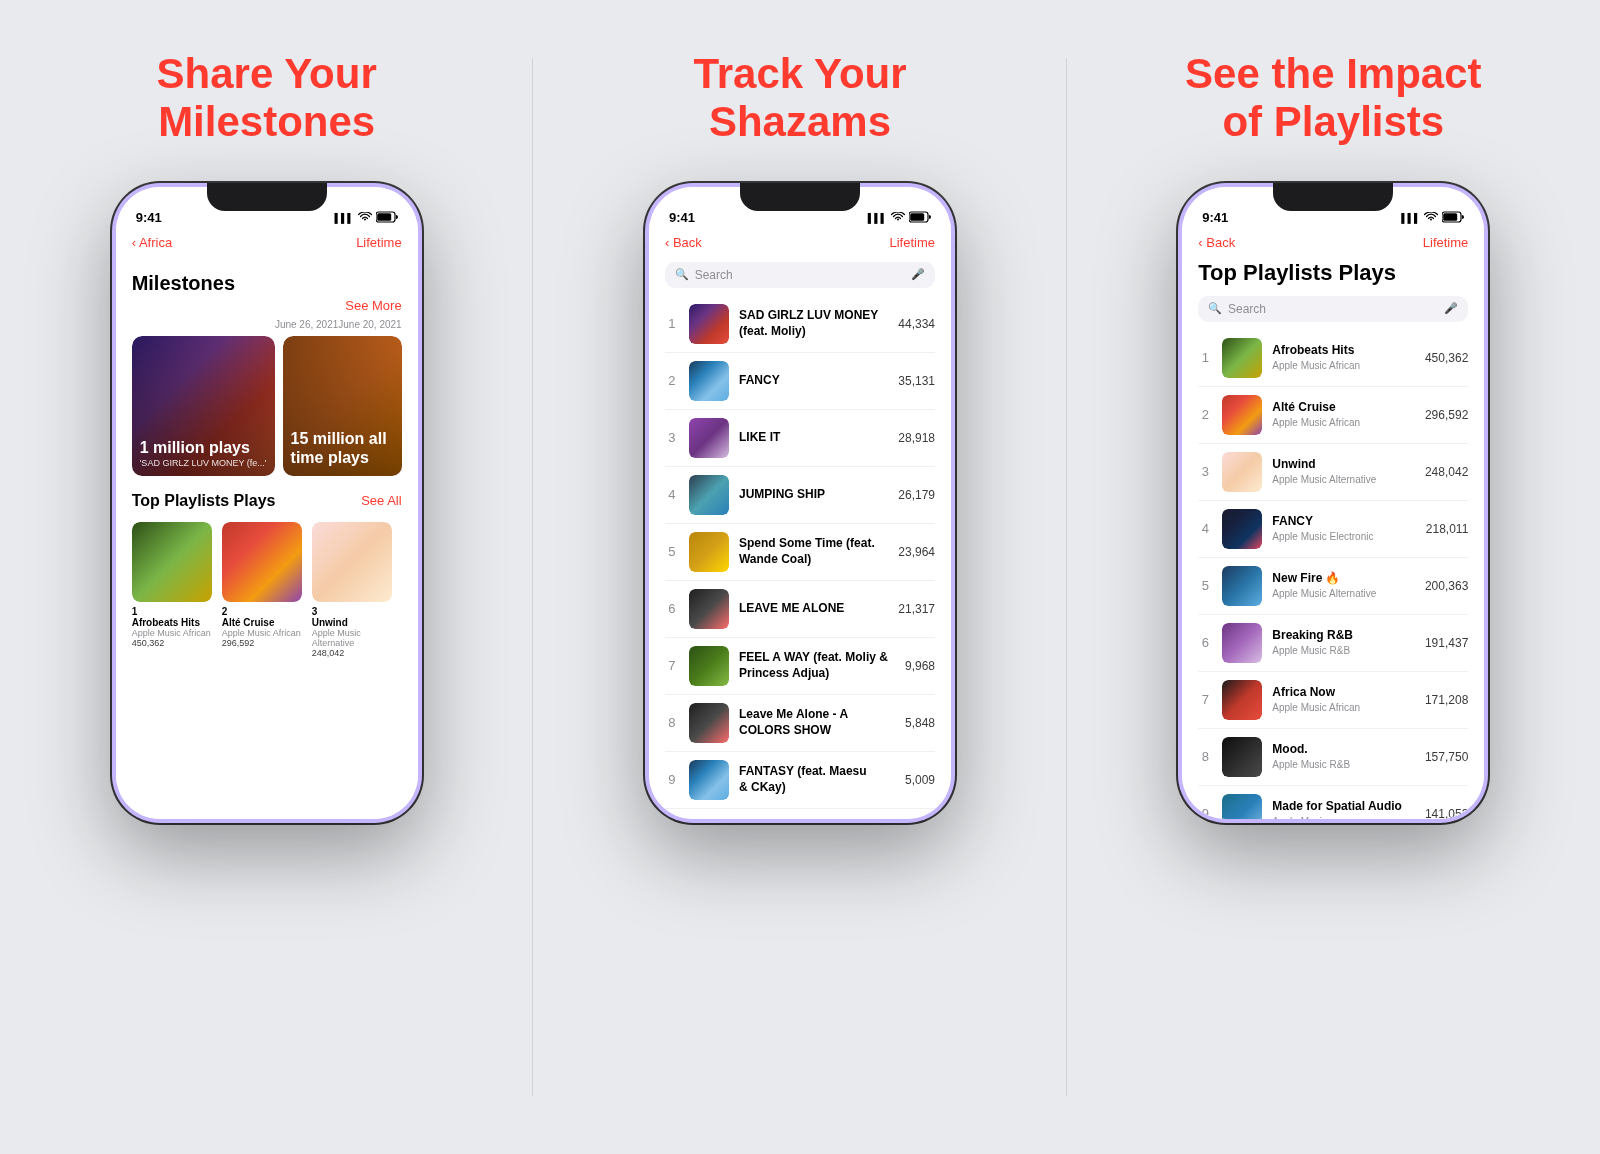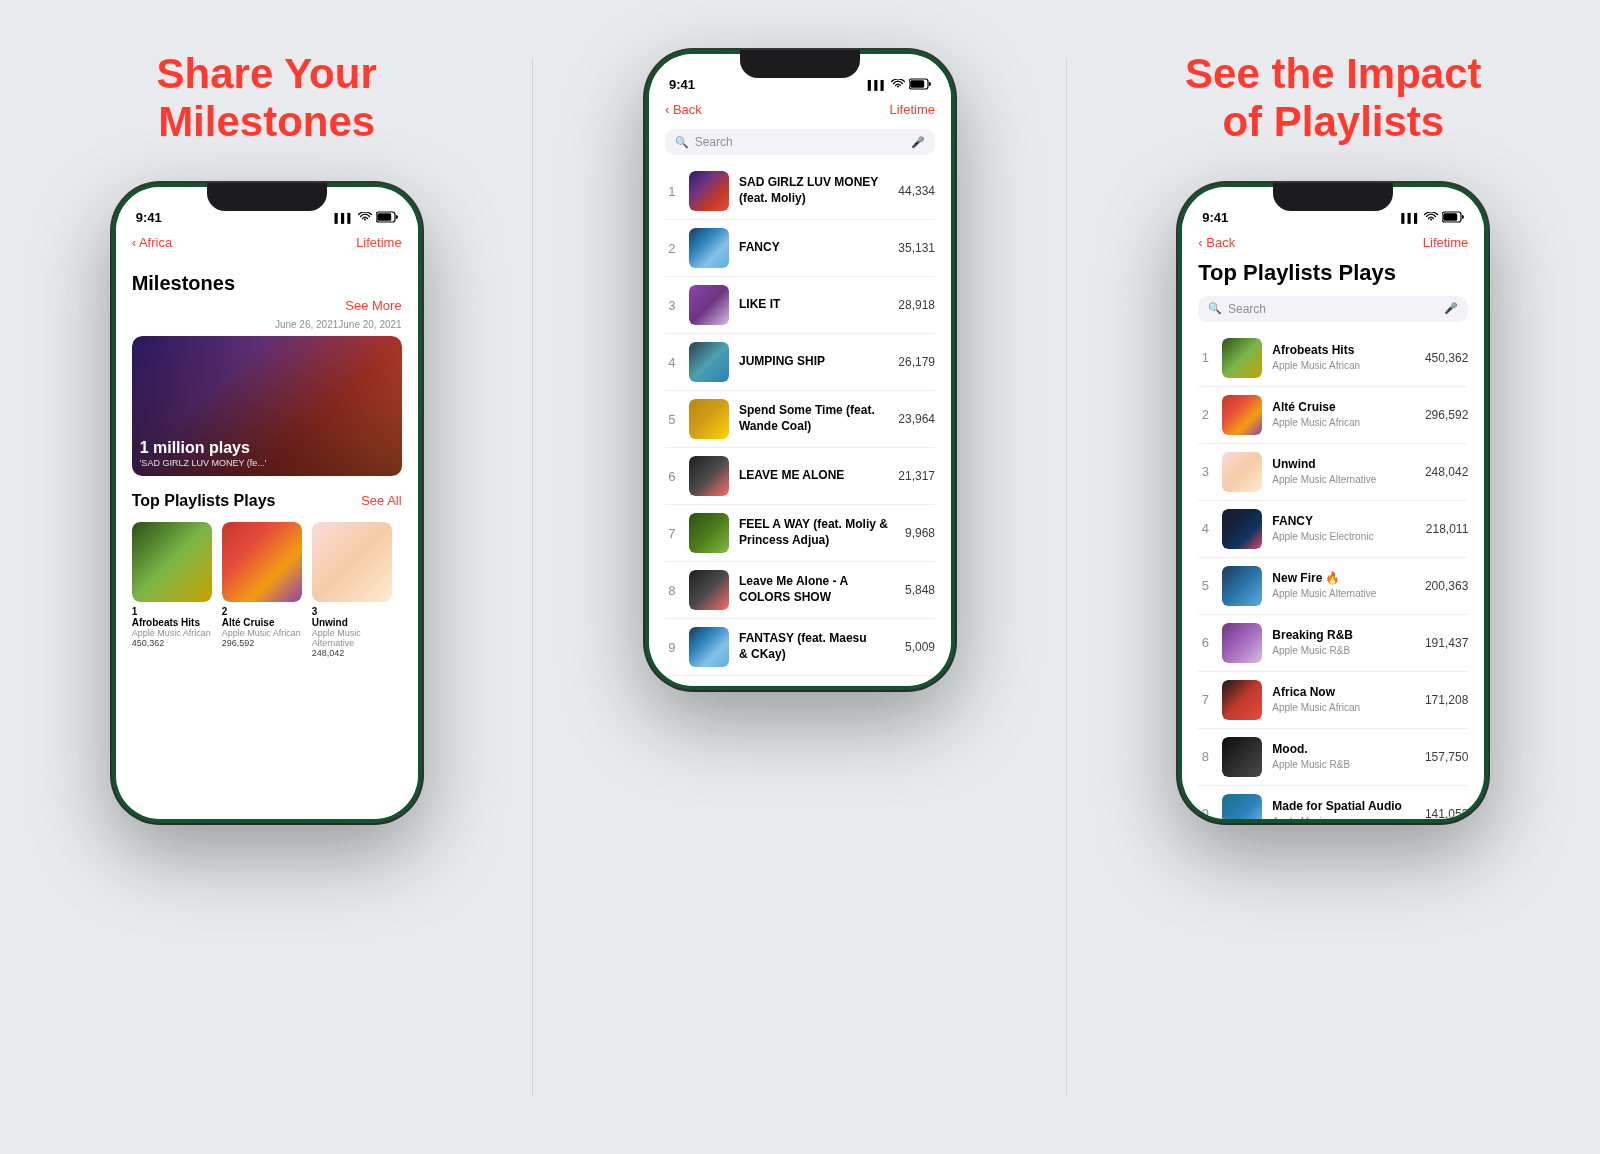--- a/index.html
+++ b/index.html
@@ -35,21 +35,21 @@
       color: #ff3b30;
       text-align: center;
       line-height: 1.15;
       margin-bottom: 36px;
     }
 
     
     .iphone {
       width: 310px;
       height: 640px;
-      background: #14532d;
+      background: #c4b5fd;
       border-radius: 48px;
       position: relative;
       box-shadow: 0 30px 80px rgba(0,0,0,0.35), 0 0 0 2px #3a3a3c;
       overflow: hidden;
       flex-shrink: 0;
     }
 
     .iphone-inner {
       position: absolute;
       inset: 4px;
@@ -301,20 +301,26 @@
       <span>June 20, 2021</span>
     </div>
     <div class="milestone-cards">
       <div class="milestone-card" style="flex:1.2">
         <div class="art-milestone1 color-block" style="height:140px;border-radius:10px;"></div>
         <div class="milestone-card-overlay">
           <div class="milestone-plays">1 million plays</div>
           <div class="milestone-song">'SAD GIRLZ LUV MONEY (fe...'</div>
         </div>
       </div>
+      <div class="milestone-card" style="flex:1;overflow:hidden">
+        <div class="art-milestone2 color-block" style="height:140px;border-radius:10px;"></div>
+        <div class="milestone-card-overlay">
+          <div class="milestone-plays">15 million all time plays</div>
+        </div>
+      </div>
     </div>
     <div class="playlist-section-header">
       <span class="playlist-section-title">Top Playlists Plays</span>
       <span class="see-all">See All</span>
     </div>
     <div class="playlist-row">
 
         <div class="playlist-item">
           <div class="playlist-thumb">
             <div class="art-afrobeats color-block" style="height:80px;border-radius:8px;"></div>
@@ -344,20 +350,21 @@
           <div class="playlist-meta">Apple Music Alternative</div>
           <div class="playlist-count">248,042</div>
         </div>
 
     </div>
   </div>
       </div>
     </div>
   </div>
 <div class="panel">
+  <h2 class="panel-title">Track Your<br>Shazams</h2>
 <div class="iphone">
       <div class="notch"></div>
       <div class="iphone-inner">
         <div class="status-bar">
     <span class="status-time">9:41</span>
     <span class="status-icons">
       <span style="font-size:9px">▌▌▌</span>
       <span>
         <svg width="14" height="10" viewBox="0 0 14 10" fill="none">
           <path d="M7 8.5a1 1 0 100-2 1 1 0 000 2z" fill="#000"></path>

